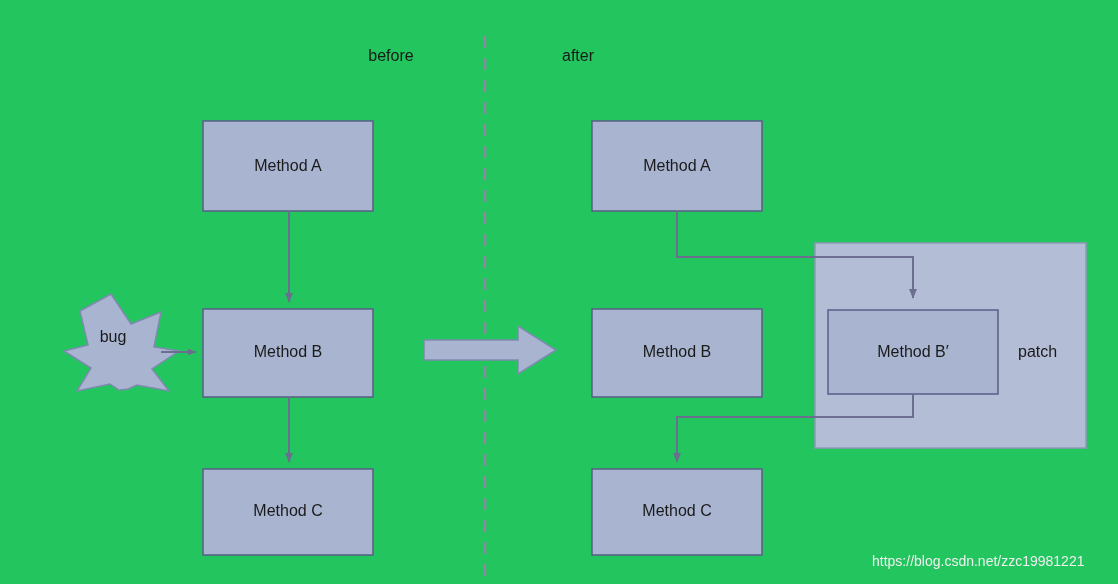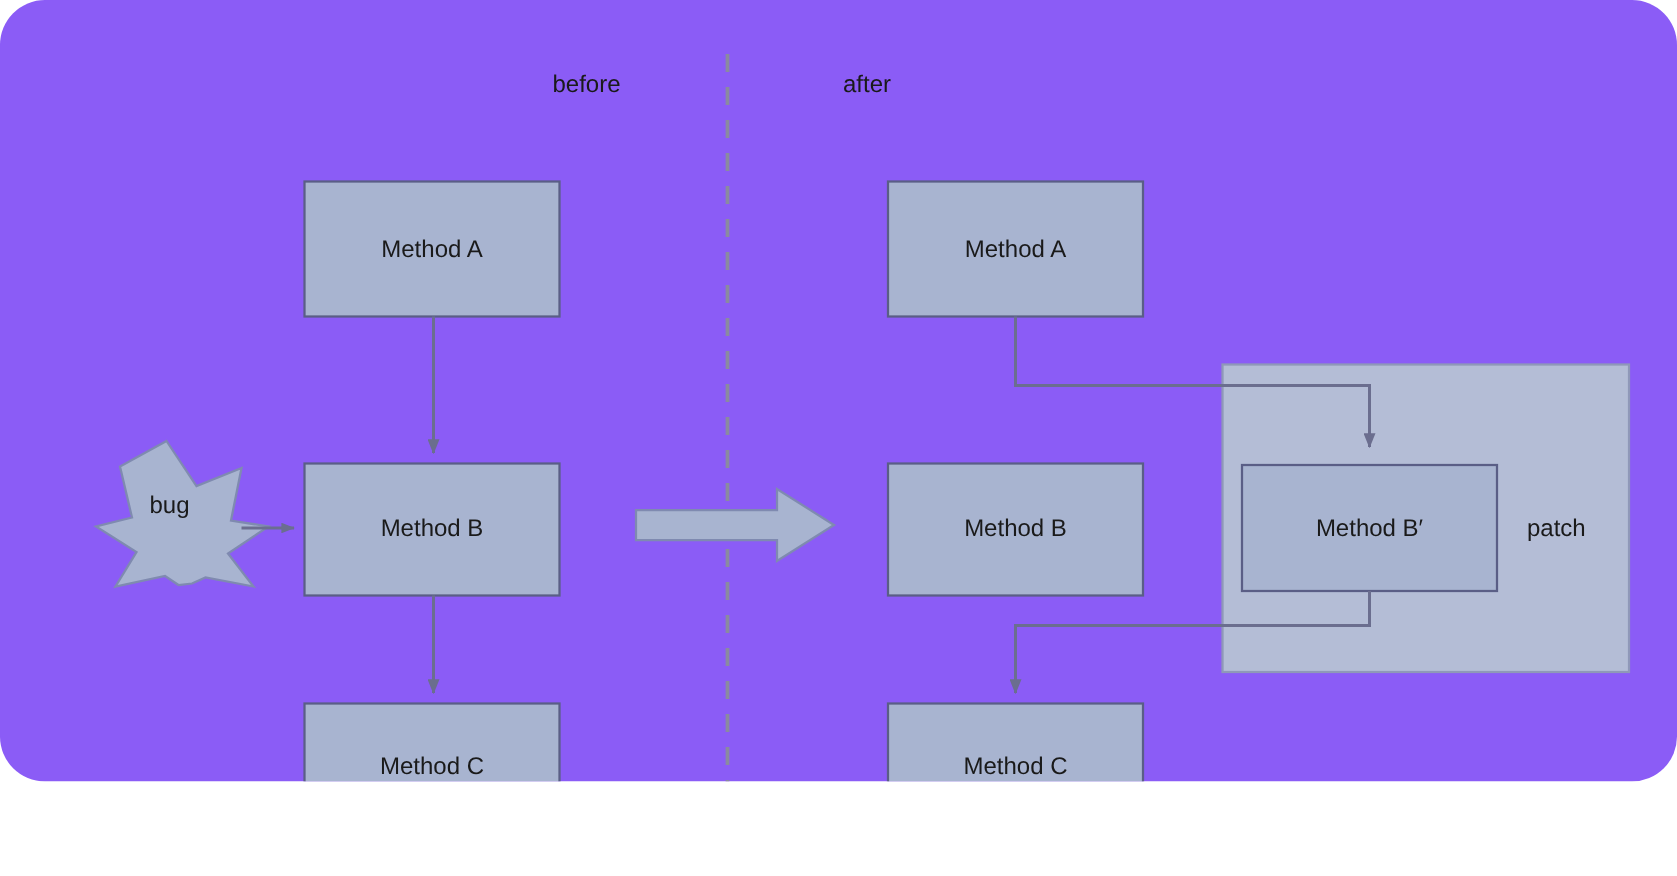--- a/index.html
+++ b/index.html
@@ -6,24 +6,23 @@
     margin: 0;
     padding: 0;
     background: #ffffff;
   }
   body {
     font-family: "Liberation Sans", sans-serif;
   }
   #canvas {
     position: relative;
     width: 1118px;
-    height: 521px;
-    background: #8b5cf6;
+    height: 584px;
+    background: #22c55e;
     overflow: hidden;
-    border-radius: 30px;
   }
   #diagram-svg {
     position: absolute;
     left: 0;
     top: 0;
     width: 1118px;
     height: 584px;
   }
   .node-label {
     font-family: "Liberation Sans", sans-serif;

